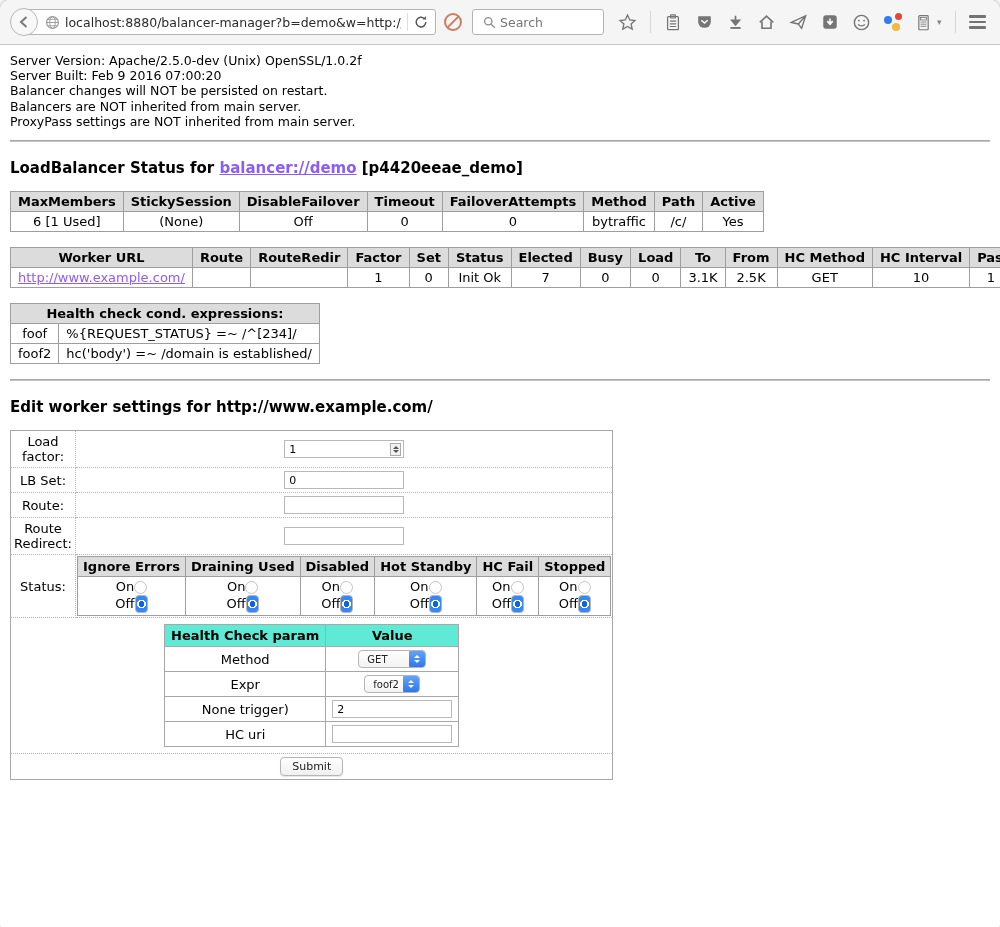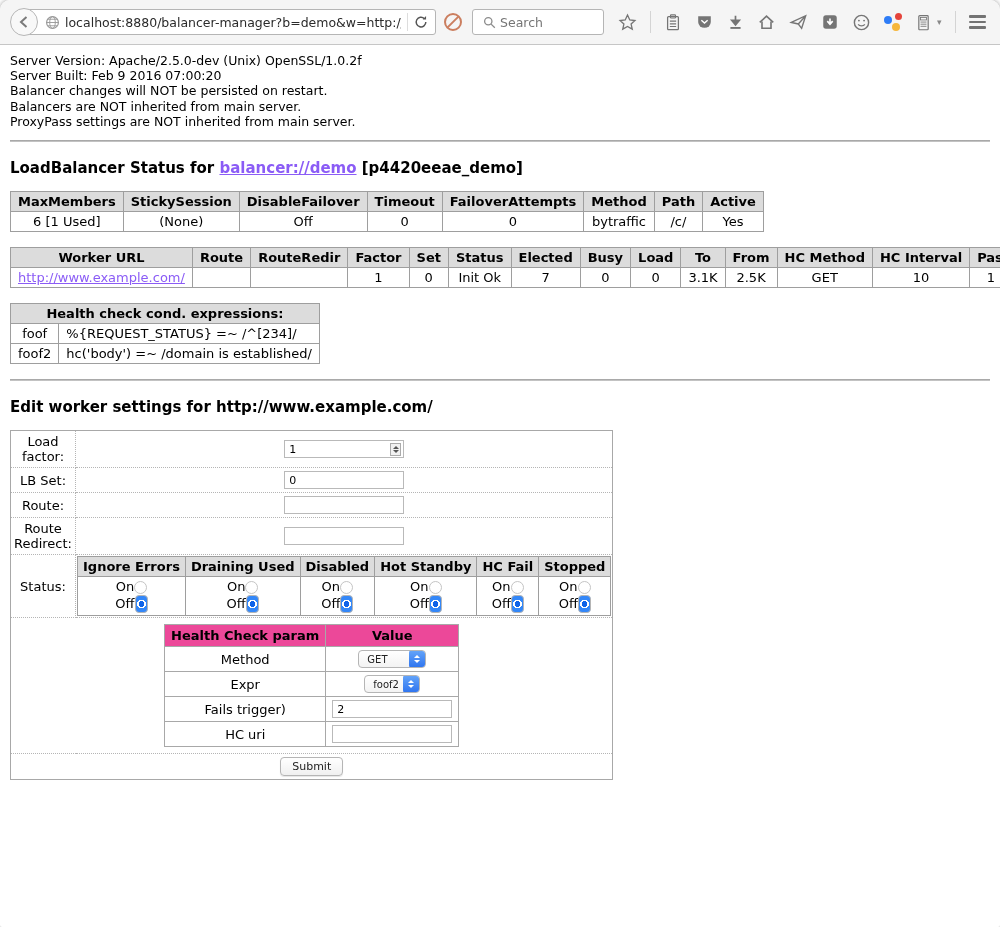--- a/index.html
+++ b/index.html
@@ -88,21 +88,21 @@
   .spin .dn { border-top:3px solid #555; }
   table.status { border-collapse:collapse; width:100%; font-size:13px; }
   table.status th, table.status td { border:1px solid #9e9e9e; padding:2px 5px; text-align:center; white-space:nowrap; }
   table.status th { background:#dcdcdc; }
   .radio-line { display:flex; align-items:center; justify-content:center; line-height:16px; }
   .radio { width:13px; height:13px; border-radius:50%; flex:0 0 auto; }
   .radio.unsel { background:#fff; border:1px solid #c4c4c4; }
   .radio.sel { background:radial-gradient(circle, #0f63e8 0 2.7px, #ffffff 2.7px 4.4px, #3387f8 4.4px 7px); }
   table.hctbl { border-collapse:collapse; font-size:13px; margin:2px auto; }
   table.hctbl th, table.hctbl td { border:1px solid #a8a8a8; padding:3px 6px; text-align:center; }
-  table.hctbl th { background:#ec4899; }
+  table.hctbl th { background:#5eead4; }
   .sel { display:inline-flex; align-items:center; height:18px; border:1px solid #b5b5b5; border-radius:4px;
          background:linear-gradient(#ffffff,#f3f3f3); font-size:10px; color:#222; overflow:hidden; }
   .sel .sel-label { padding:0 4px 0 8px; flex:1; text-align:left; }
   .sel .stepper { width:16px; height:18px; background:linear-gradient(#66a6f9,#2d73ef); border-radius:3px;
                   display:flex; flex-direction:column; align-items:center; justify-content:center; gap:2px; }
   .stepper b { width:0; height:0; border-left:3px solid transparent; border-right:3px solid transparent; }
   .stepper .up { border-bottom:3.5px solid #fff; }
   .stepper .dn { border-top:3.5px solid #fff; }
   .sel.method { width:68px; }
   .sel.expr { width:56px; }
@@ -458,21 +458,21 @@
                 <span class="sel expr">
                   <span class="sel-label">foof2</span>
                   <span class="stepper">
                           <b class="up"></b>
                           <b class="dn"></b>
                         </span>
                 </span>
               </td>
             </tr>
             <tr>
-              <td>Fails trigger)</td>
+              <td>None trigger)</td>
               <td><input class="txt" value="2" style=""></td>
             </tr>
             <tr>
               <td>HC uri</td>
               <td><input class="txt" value="" style=""></td>
             </tr>
           </tbody>
               </table>
         </td>
       </tr>

